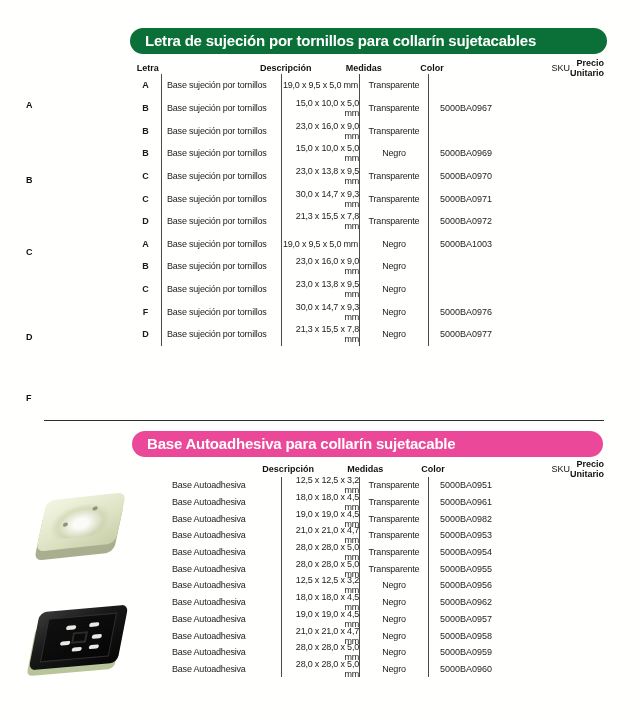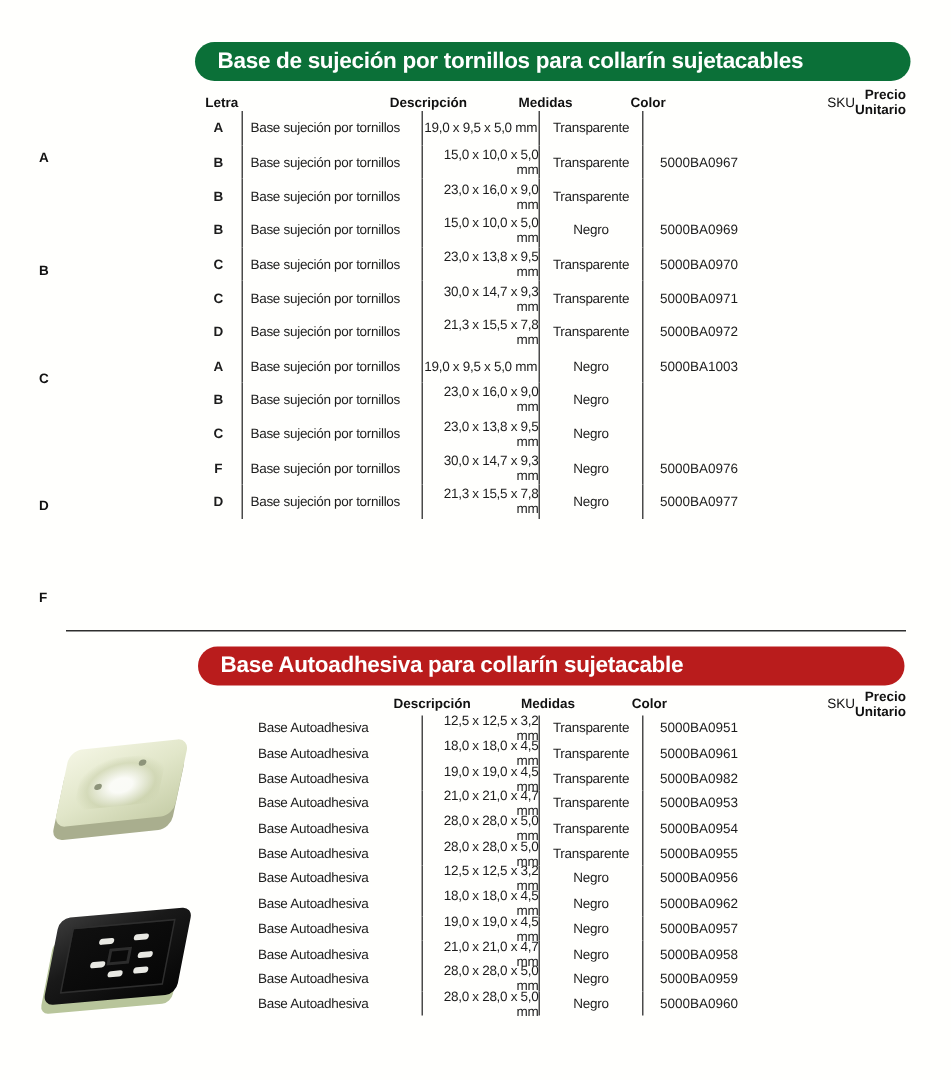--- a/index.html
+++ b/index.html
@@ -114,21 +114,21 @@
         <i class="pb-slot"></i>
         <i class="pb-slot"></i>
         <i class="pb-slot"></i>
         <i class="pb-slot"></i>
         <div class="pb-center"></div>
       </div>
     </div>
   </div>
 
   <div class="banner banner1 accent-bg" style="background: rgb(11, 112, 56);">
-    <span>Base de sujeción por tornillos para collarín sujetacables</span>
+    <span>Letra de sujeción por tornillos para collarín sujetacables</span>
   </div>
 
   <div class="thead thead1">
     <span class="col-letra">Letra</span>
     <span class="col-desc">Descripción</span>
     <span class="col-med">Medidas</span>
     <span class="col-color">Color</span>
     <span class="col-sku">SKU</span>
     <span class="col-precio">Precio Unitario</span>
   </div>
@@ -235,21 +235,21 @@
         <span class="col-desc">Base sujeción por tornillos</span>
         <span class="col-med">21,3 x 15,5 x 7,8 mm</span>
         <span class="col-color">Negro</span>
         <span class="col-sku">5000BA0977</span>
         <span class="col-precio"></span>
       </div>
     </div>
 
   <div class="hr-divider"></div>
 
-  <div class="banner banner2 accent-bg" style="background: #b91c1c;">
+  <div class="banner banner2 accent-bg" style="background: #ec4899;">
     <span>Base Autoadhesiva para collarín sujetacable</span>
   </div>
 
   <div class="thead thead2">
     <span class="col-desc2">Descripción</span>
     <span class="col-med">Medidas</span>
     <span class="col-color">Color</span>
     <span class="col-sku">SKU</span>
     <span class="col-precio">Precio Unitario</span>
   </div>

